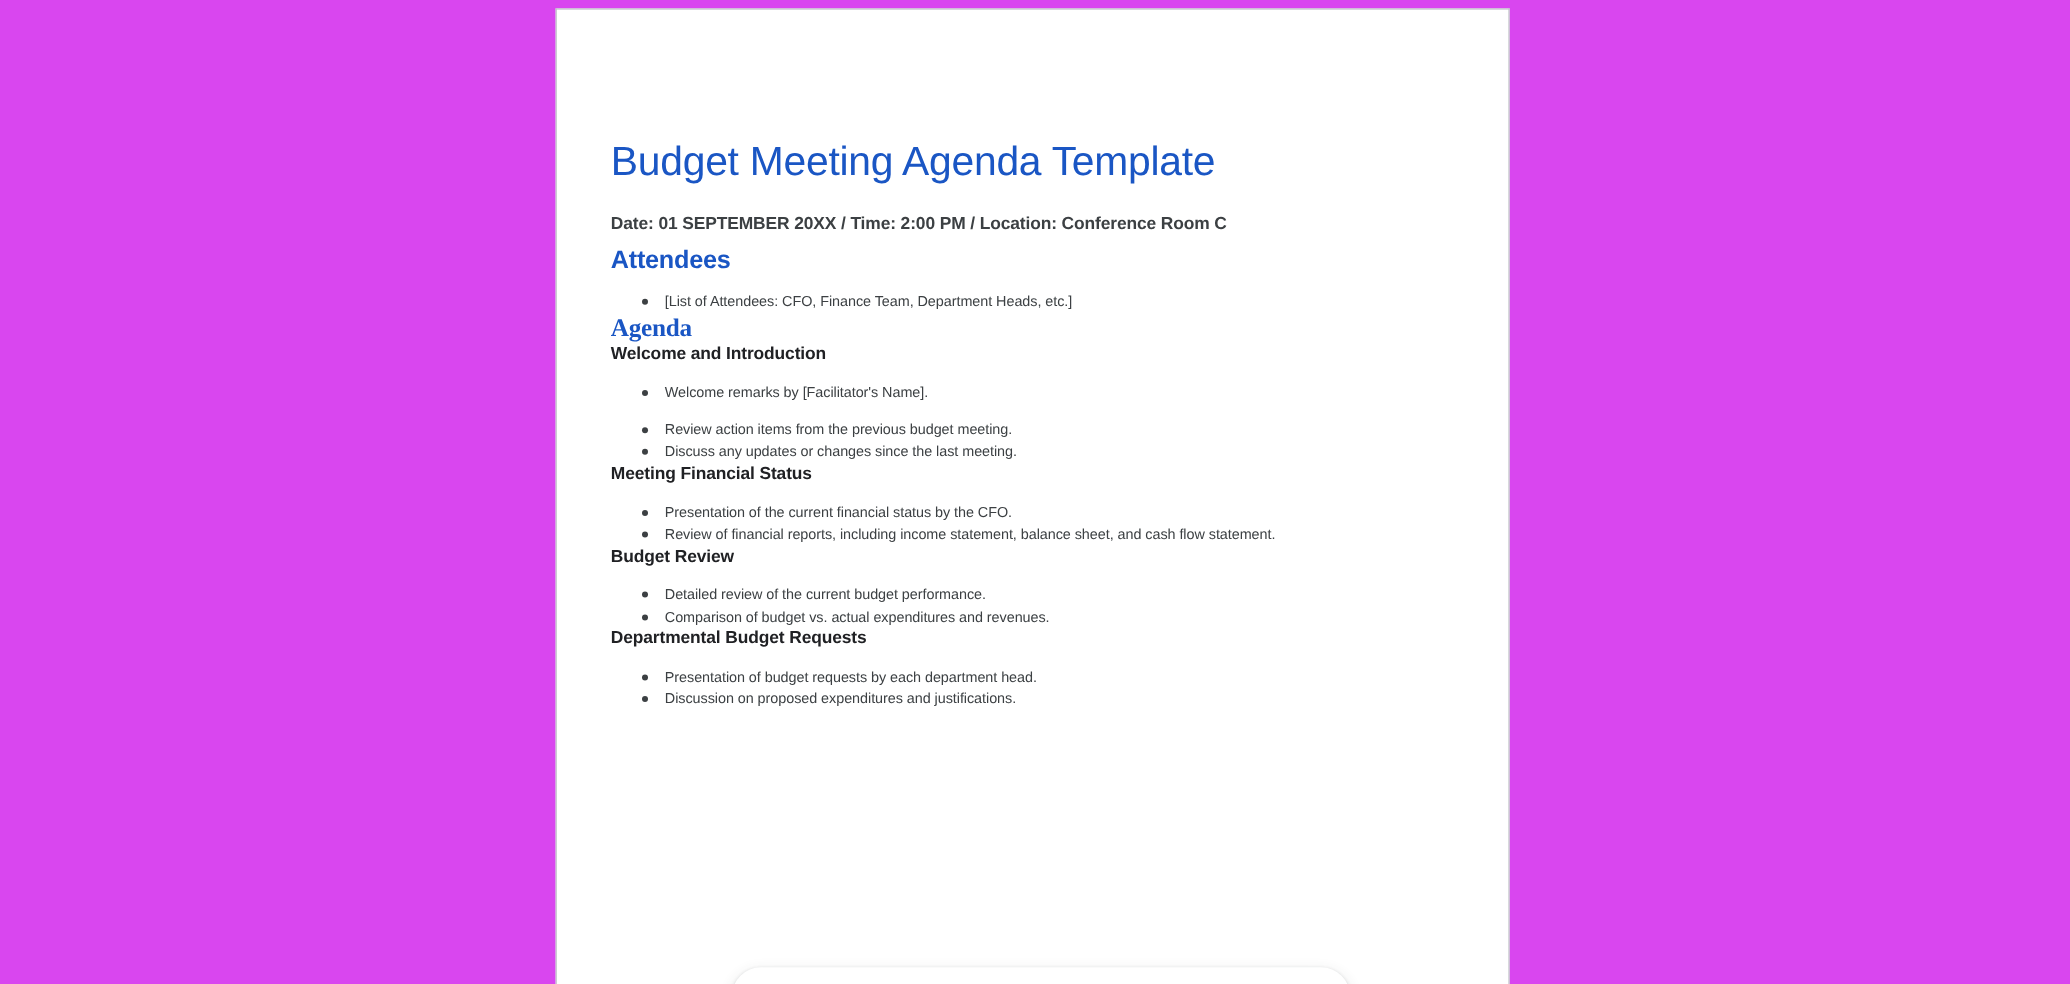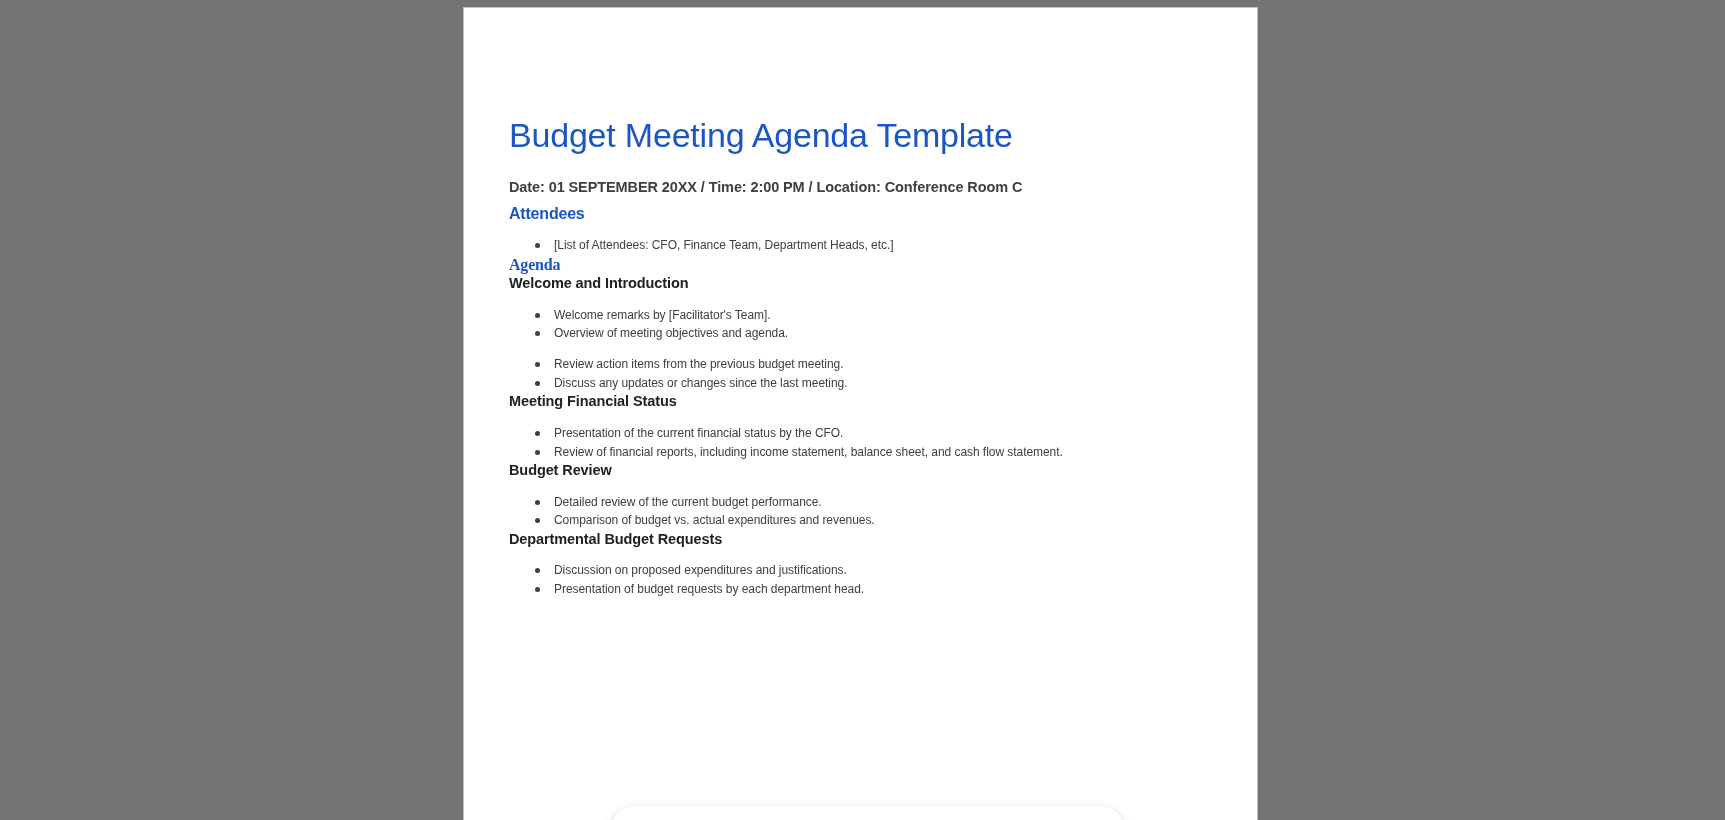--- a/index.html
+++ b/index.html
@@ -10,21 +10,21 @@
     height: 820px;
     overflow: hidden;
     background: #f7f8fc;
     font-family: "Liberation Sans", "DejaVu Sans", sans-serif;
   }
 
   #viewport {
     position: relative;
     width: 1725px;
     height: 820px;
-    background: #737373;
+    background: #d946ef;
   }
 
   
   #doc-page {
     position: absolute;
     left: 463px;
     top: 7px;
     width: 795px;
     height: 860px;
     background: #ffffff;
@@ -70,21 +70,21 @@
 
   .flow {
     position: absolute;
     top: 196px;
     left: 0;
     width: 580px;
   }
 
   h2.section-head {
     color: #1a56c4;
-    font-size: 16px;
+    font-size: 21px;
     font-weight: bold;
     margin: 0;
     padding: 0;
     line-height: 1.2;
     letter-spacing: -0.2px;
   }
 
   .gap-before-h2 { margin-top: 24px; font-family: Liberation Serif, serif; }
   .gap-after-h2  { margin-top: 17px; }
 
@@ -156,41 +156,40 @@
       <div class="doc-meta">Date: 01 SEPTEMBER 20XX / Time: 2:00 PM / Location: Conference Room C</div>
 
       <div class="flow" id="section-flow">
           <h2 class="section-head">Attendees</h2>
           <ul class="bullets gap-after-h2">
             <li>[List of Attendees: CFO, Finance Team, Department Heads, etc.]</li>
           </ul>
           <h2 class="section-head gap-before-h2">Agenda</h2>
           <h3 class="sub-head gap-after-h2">Welcome and Introduction</h3>
           <ul class="bullets">
-            <li>Welcome remarks by [Facilitator's Team].</li>
-            <li>Overview of meeting objectives and agenda.</li>
+            <li>Welcome remarks by [Facilitator's Name].</li>
           </ul>
           <ul class="bullets">
             <li>Review action items from the previous budget meeting.</li>
             <li>Discuss any updates or changes since the last meeting.</li>
           </ul>
           <h3 class="sub-head gap-before-h3">Meeting Financial Status</h3>
           <ul class="bullets">
             <li>Presentation of the current financial status by the CFO.</li>
             <li>Review of financial reports, including income statement, balance sheet, and cash flow statement.</li>
           </ul>
           <h3 class="sub-head gap-before-h3">Budget Review</h3>
           <ul class="bullets">
             <li>Detailed review of the current budget performance.</li>
             <li>Comparison of budget vs. actual expenditures and revenues.</li>
           </ul>
           <h3 class="sub-head gap-before-h3">Departmental Budget Requests</h3>
           <ul class="bullets">
+            <li>Presentation of budget requests by each department head.</li>
             <li>Discussion on proposed expenditures and justifications.</li>
-            <li>Presentation of budget requests by each department head.</li>
           </ul>
         </div>
 
     </div>
   </div>
 
   <div id="floating-toolbar"></div>
 
 </div>
 

